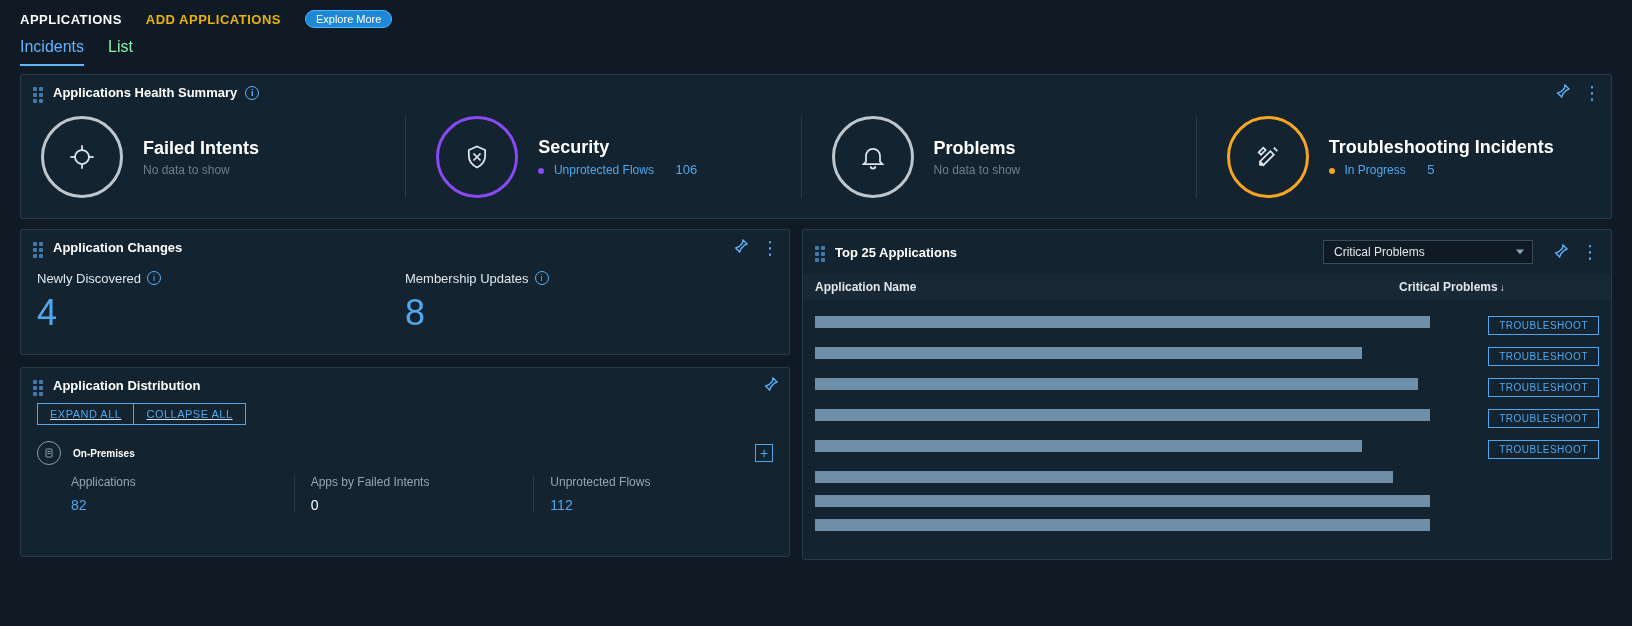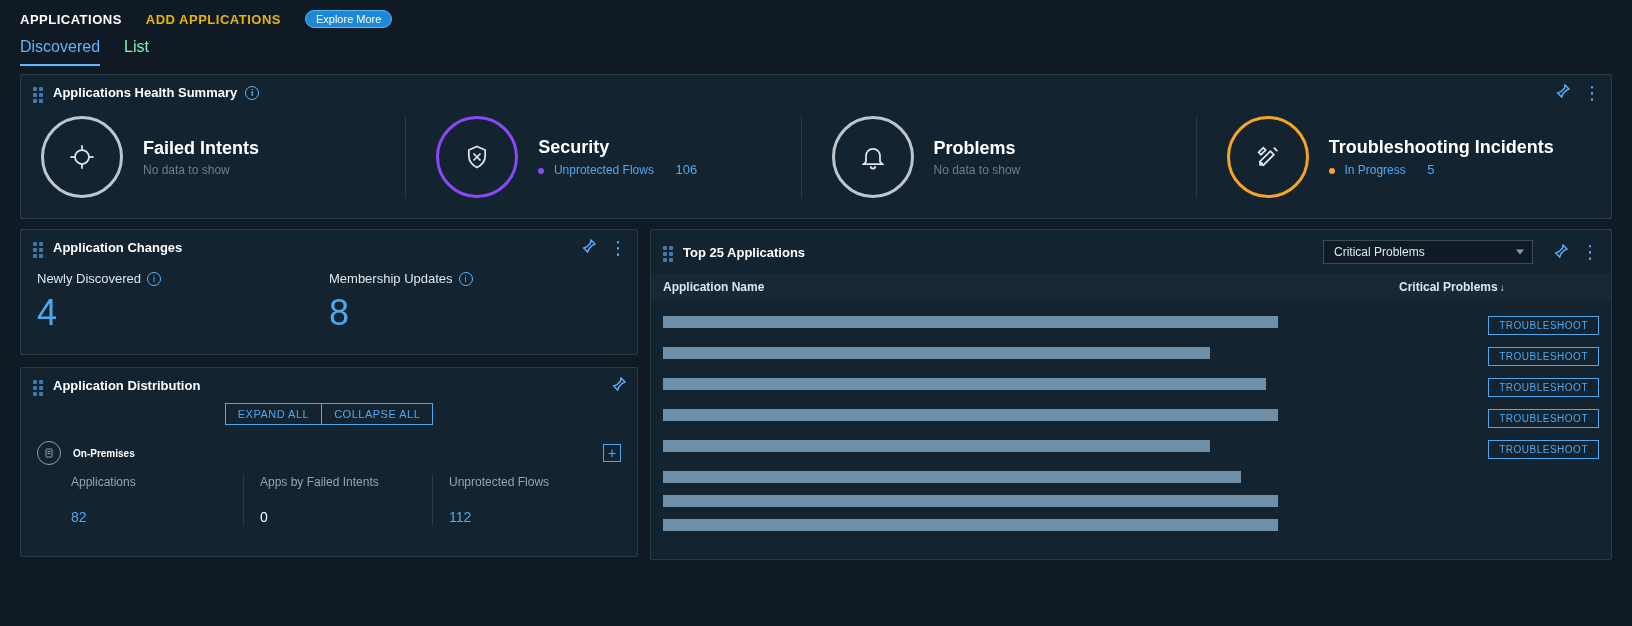--- a/index.html
+++ b/index.html
@@ -114,43 +114,43 @@
   .muted{color:#6e7e8c;font-size:12px;}
   .link-blue{color:#4fa8ee;font-size:12px;cursor:pointer;}
   .dot{width:6px;height:6px;border-radius:50%;display:inline-block;margin-right:6px;vertical-align:middle;}
   .dot.purple{background:#8a49f7;}
   .dot.orange{background:#f5a523;}
   .count{color:#4fa8ee;margin-left:18px;}
   
   .row2 {
     display:flex; gap:12px; margin-top:10px;
   }
-  .col-left{width:618px; display:flex; flex-direction:column; gap:12px;}
+  .col-left{width:770px; display:flex; flex-direction:column; gap:12px;}
   .col-right{flex:1;}
   .changes-body{display:flex;padding:6px 16px 20px 16px;}
   .changes-col{flex:1;}
-  .changes-label{display:flex;align-items:flex-end;gap:6px;font-size:13px;color:#e0e6eb;}
+  .changes-label{display:flex;align-items:flex-start;gap:6px;font-size:13px;color:#e0e6eb;}
   .big-num{font-size:36px;color:#4fa8ee;font-weight:300;margin-top:6px;}
   
-  .dist-controls{display:flex;justify-content:center;gap:0;padding:0 16px 10px 16px;}
+  .dist-controls{display:flex;justify-content:flex-start;gap:0;padding:0 16px 10px 16px;text-decoration:underline;}
   .btn-outline{
     border:1px solid #4fa8ee;color:#4fa8ee;background:transparent;
     padding:4px 12px;font-size:11px;letter-spacing:0.5px;cursor:pointer;
   }
   .btn-outline + .btn-outline{border-left:none;}
   .dist-row{display:flex;align-items:center;gap:12px;padding:6px 16px;}
   .dist-row-header{font-size:10px;font-weight:600;color:#fff;}
   .plus-box{margin-left:auto;width:18px;height:18px;border:1px solid #4fa8ee;color:#4fa8ee;display:flex;align-items:center;justify-content:center;font-size:14px;cursor:pointer;}
   .doc-icon{width:24px;height:24px;border:1px solid #8aa0b0;border-radius:50%;display:flex;align-items:center;justify-content:center;}
   .doc-icon svg{width:12px;height:12px;}
   .dist-metrics{display:flex;padding:4px 16px 10px 50px;}
   .dist-metric{flex:1;border-left:1px solid #2a3b47;padding-left:16px;}
   .dist-metric:first-child{border-left:none;padding-left:0;}
   .dist-metric-label{font-size:12px;color:#97a5b0;}
-  .dist-metric-val{font-size:14px;color:#4fa8ee;margin-top:20px;}
+  .dist-metric-val{font-size:14px;color:#4fa8ee;margin-top:8px;}
   .dist-metric-val.white{color:#fff;}
   
   .right-header{display:flex;align-items:center;gap:8px;padding:10px 12px;}
   .right-header .title{font-size:13px;font-weight:600;color:#fff;}
   .dropdown{
     margin-left:auto;
     border:1px solid #3a4b57;background:#0f1a24;color:#e0e6eb;
     padding:4px 28px 4px 10px;font-size:12px;min-width:210px;
     position:relative;cursor:pointer;
   }
@@ -172,21 +172,21 @@
 </head>
 <body>
 
 <div class="topnav">
   <span class="topnav-link active">APPLICATIONS</span>
   <span class="topnav-link">ADD APPLICATIONS</span>
   <span class="explore-badge">Explore More</span>
 </div>
 
 <div class="subnav">
-  <span class="subnav-item active">Discovered</span>
+  <span class="subnav-item active">Incidents</span>
   <span class="subnav-item">List</span>
 </div>
 
 <div class="main">
 
   <div class="card">
     <div class="card-header">
       <span class="drag-icon">
           <span></span>
           <span></span>

